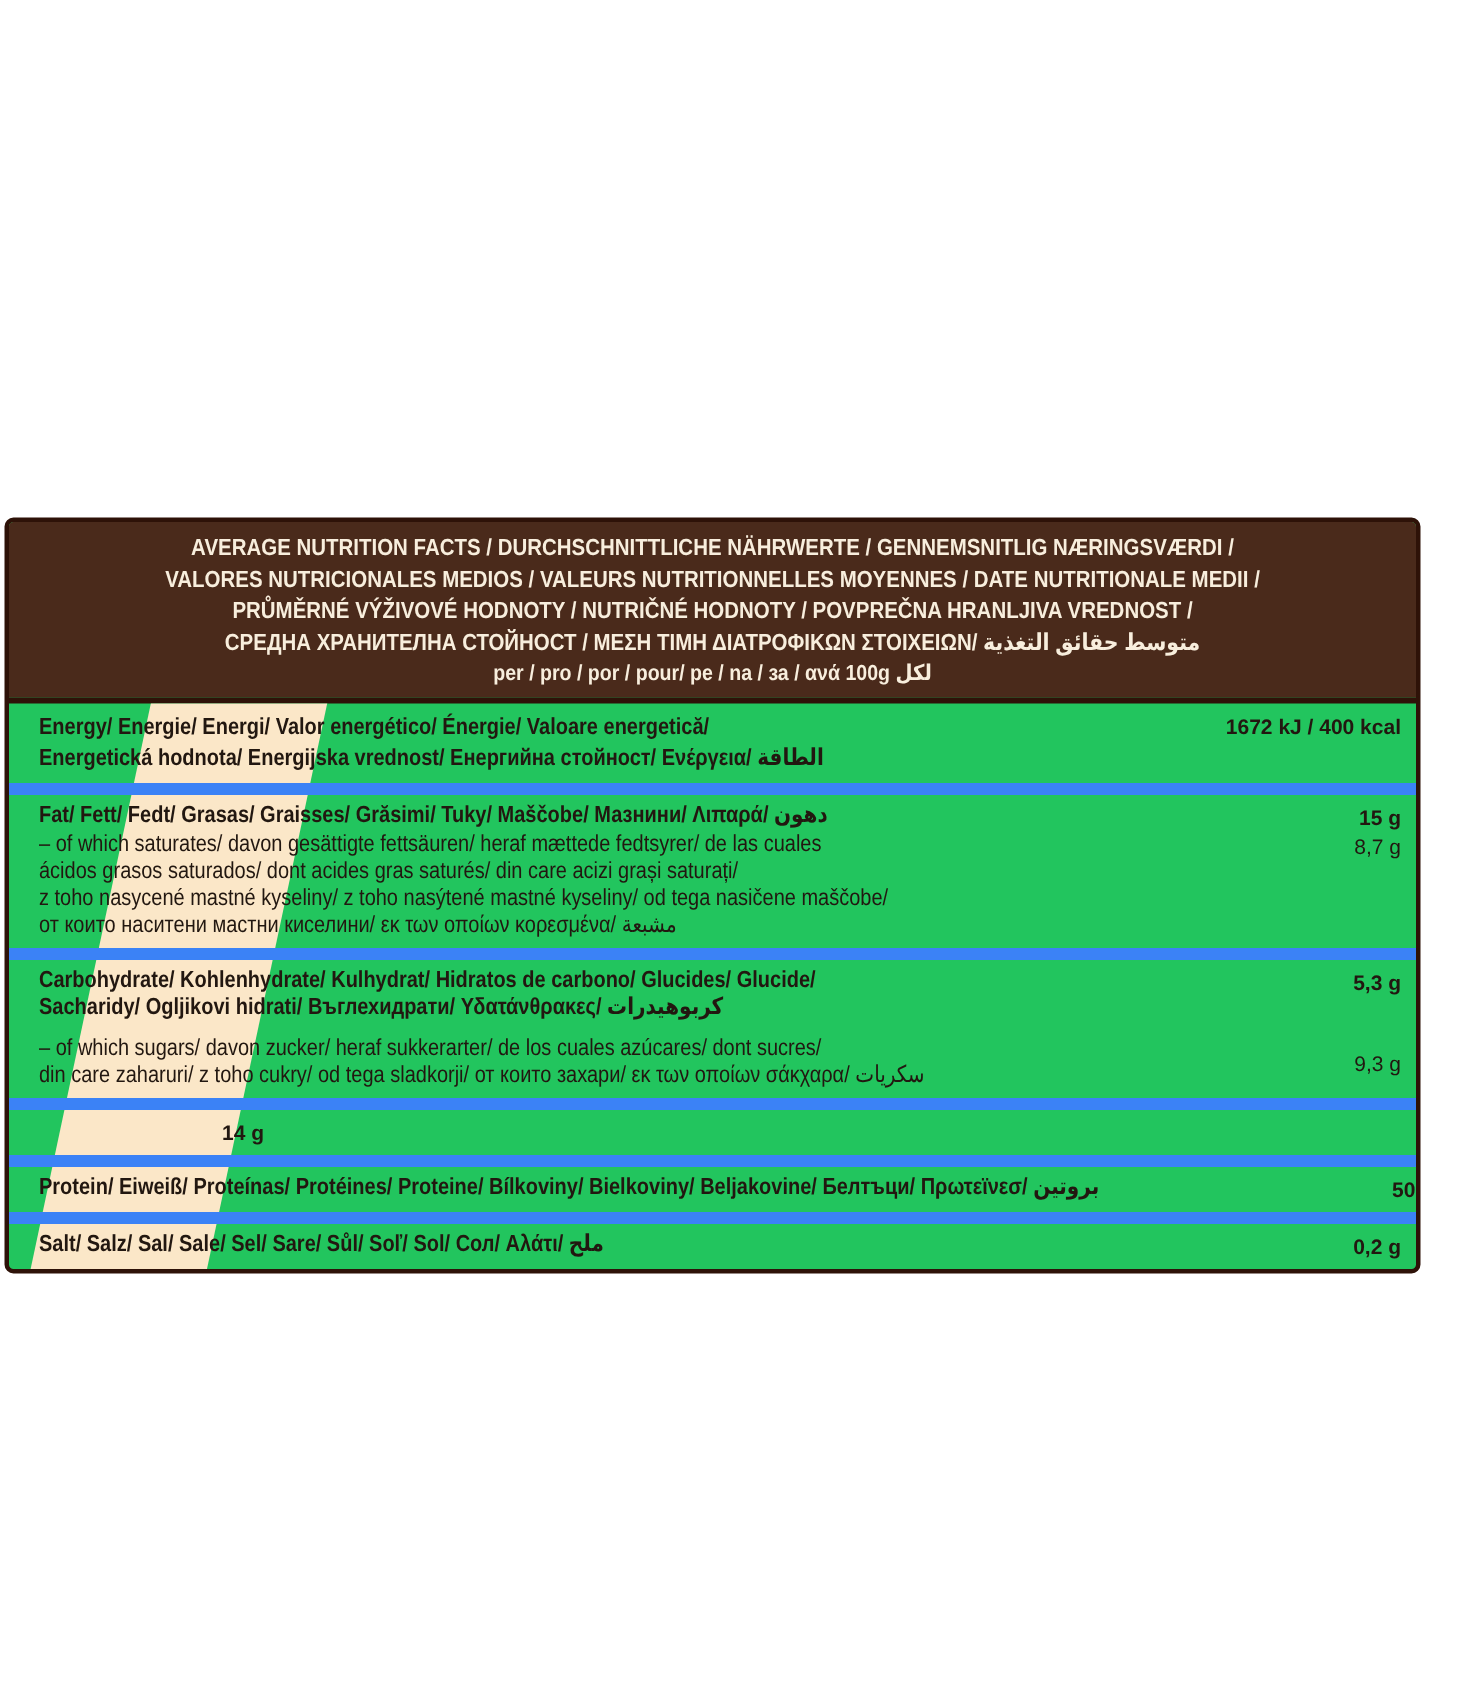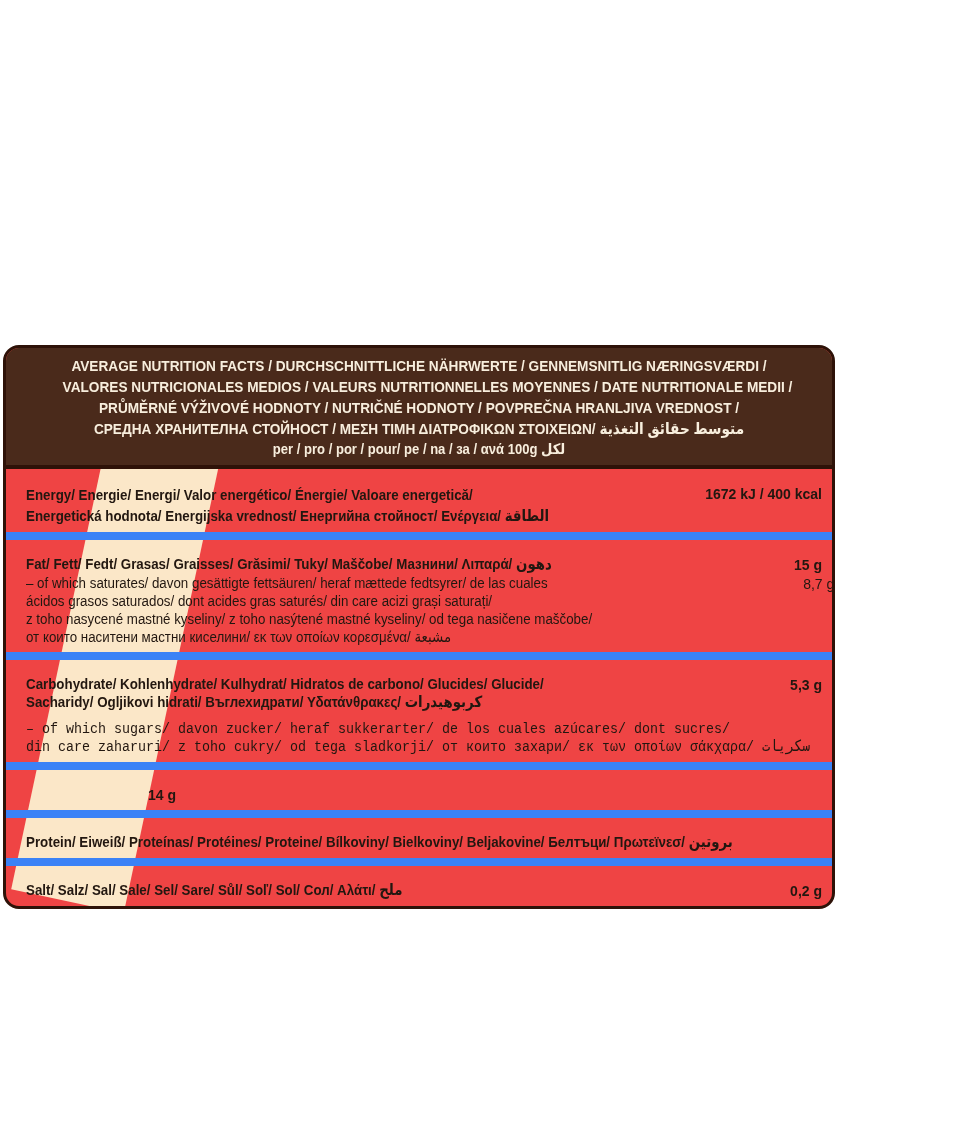--- a/index.html
+++ b/index.html
@@ -2,48 +2,48 @@
 <html><head>
 <meta charset="utf-8">
 <style>
   html,body{margin:0;padding:0;}
   body{
     width:972px;height:1137px;background:#ffffff;
     font-family:"Liberation Sans","DejaVu Sans",sans-serif;
     color:#221710;overflow:hidden;position:relative;
   }
   .label{
-    position:absolute;left:3px;top:345px;width:832px;
-    border:3px solid #2e1208;border-radius:16px;overflow:hidden;
-    background:#ef4444;box-sizing:border-box;
+    position:absolute;left:3px;top:345px;width:944px;
+    border:3px solid #2e1208;border-radius:6px;overflow:hidden;
+    background:#22c55e;box-sizing:border-box;
   }
   .header{
     background:#4a2a1b;color:#f8eedd;text-align:center;
     padding:7px 8px 6px;font-weight:bold;
   }
   .header-line{
     font-size:15.5px;line-height:21px;white-space:nowrap;
     transform:scaleX(0.88);transform-origin:50% 50%;
   }
   .per-line{
     font-size:14.5px;line-height:20px;white-space:nowrap;
     transform:scaleX(0.9);transform-origin:50% 50%;
   }
   .body{position:relative;overflow:hidden;border-top:4px solid #2e1208;}
   .stripe{
     position:absolute;left:58px;top:-82px;width:115px;height:520px;
     background:#fbe7c8;transform:rotate(12deg);z-index:0;
   }
   .row{
     position:relative;z-index:1;
-    padding:15px 10px 6px 20px;
+    padding:5px 10px 6px 20px;
   }
   .row + .row{border-top:8px solid #3b82f6;}
   .part{display:flex;justify-content:space-between;align-items:flex-start;}
-  .part.center{font-family:Liberation Mono, monospace;}
+  .part.center{align-items:center;}
   .txt{width:780px;}
   .txt-line{
     font-size:15.5px;line-height:18px;white-space:nowrap;
     transform:scaleX(0.86);transform-origin:0 50%;
   }
   .row-energy .txt-line{line-height:21px;}
   .bold{font-weight:bold;}
   .value{
     font-size:14px;font-weight:bold;white-space:nowrap;
     text-align:right;min-width:150px;line-height:18px;padding-top:1px;

